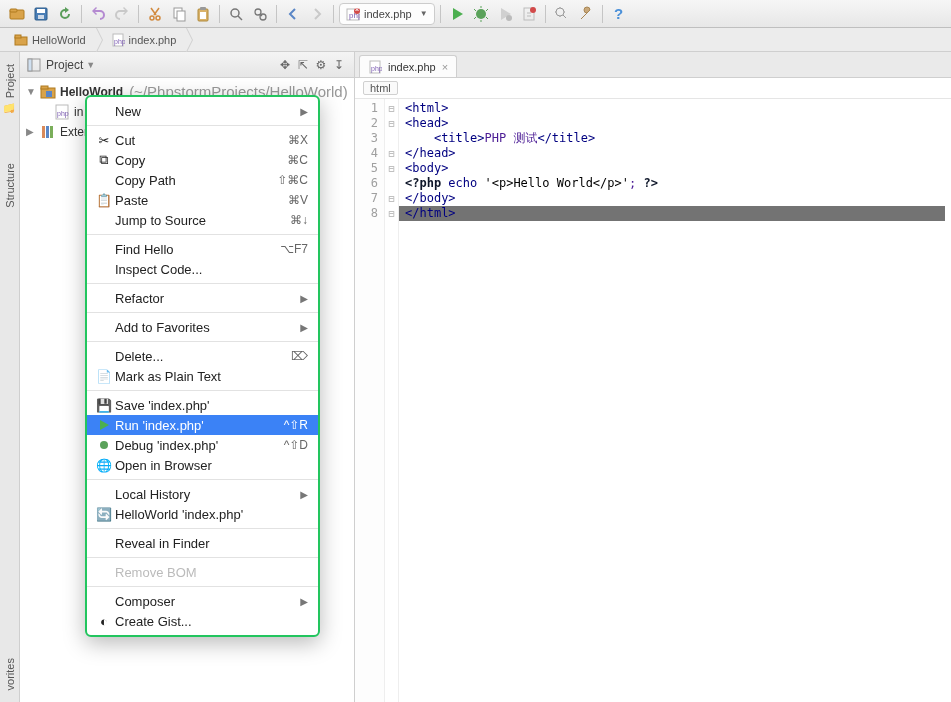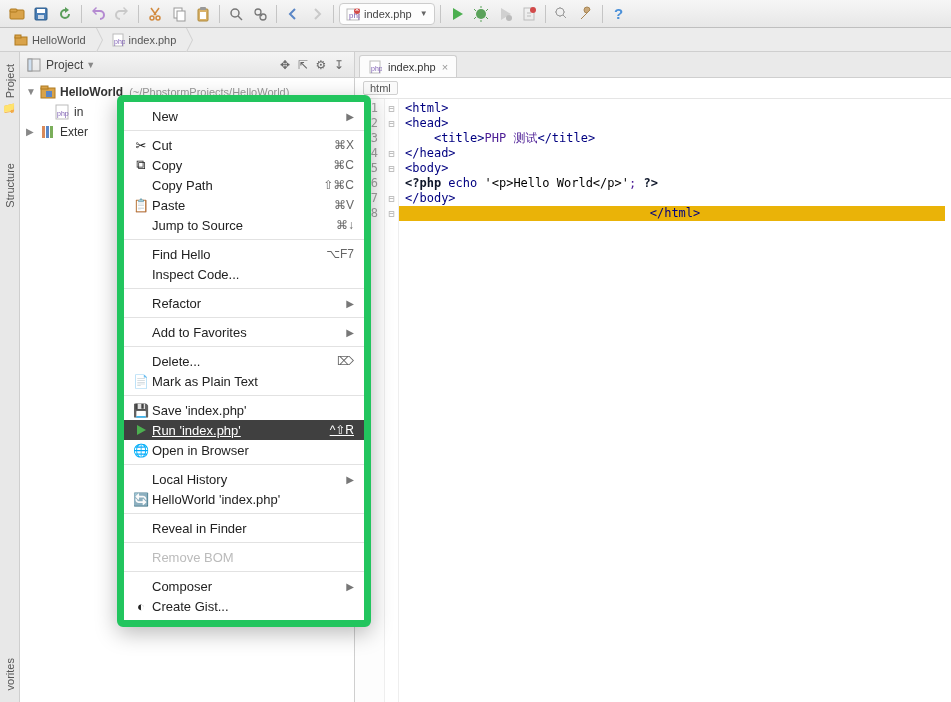--- a/index.html
+++ b/index.html
@@ -23,48 +23,48 @@
   
   .project-pane { width: 335px; background: #fff; border-right: 1px solid #cfcfcf; display:flex; flex-direction:column; }
   .proj-header { display:flex; align-items:center; height:26px; background: linear-gradient(#f4f4f4,#e6e6e6); border-bottom:1px solid #cfcfcf; padding:0 6px; font-size:12px; color:#444; }
   .proj-header .spacer { flex:1; }
   .hdr-ico { width:18px; height:18px; display:flex; align-items:center; justify-content:center; color:#666; }
   
   .tree { padding: 4px 6px; font-size: 12px; color:#333; line-height:20px; }
   .tree-row { display:flex; align-items:center; gap:4px; white-space:nowrap; }
   .tree-row.lvl1 { padding-left: 14px; }
   .tree-row .proj-name { font-weight: bold; }
-  .tree-row .proj-path { color:#999; font-size:11px; margin-left:2px; }
+  .tree-row .proj-path { color:#999; font-size:15px; margin-left:2px; }
   .arrow { color:#888; font-size:10px; width:10px; display:inline-block; }
   .folder-ico, .file-ico, .lib-ico { width:16px; height:16px; display:inline-flex; align-items:center; justify-content:center; }
   
   .editor-area { flex:1; background:#fff; display:flex; flex-direction:column; }
   .tabbar { display:flex; align-items:flex-end; height:26px; background:#eaeaea; border-bottom:1px solid #cfcfcf; padding-left:4px; }
   .tab { display:flex; align-items:center; gap:6px; height:22px; padding:0 8px; background:#fcfcfc; border:1px solid #cfcfcf; border-bottom:none; border-radius:3px 3px 0 0; font-size:11px; color:#333; }
   .tab .close-x { color:#999; font-size:11px; }
   
   .crumb2 { padding:3px 8px; font-size:11px; border-bottom:1px solid #e5e5e5; }
   .crumb-chip { display:inline-block; border:1px solid #d0d0d0; border-radius:2px; padding:0 6px; background:#fafafa; color:#555; }
   
   .code-area { display:flex; flex:1; font-family: Menlo, Consolas, monospace; font-size:12px; line-height:15px; }
   .gutter { width:30px; text-align:right; color:#a0a0a0; background:#fdfdfd; border-right:1px solid #eee; padding:2px 6px 0 0; }
   .fold { width:14px; color:#b0b0b0; padding-top:2px; font-size:10px; text-align:center; border-right:1px solid #eee;}
   .code { flex:1; padding:2px 6px; white-space:pre; } 
   .code .b { color:#0f172a; font-weight:bold;} 
   .code .b2 { color:#000080; font-weight:normal;}
   .code .s { color:#000000; } 
   .code .t { color:#4c1d95; }
-  .code .line-hl { background:#eab308; display:block; margin-left:-6px; padding-left:6px;text-align:center; }
+  .code .line-hl { background:#737373; display:block; margin-left:-6px; padding-left:6px; }
   .code .tg { color:#000080; }
   .code .br { color:#000080;}
   
   
-  .ctxmenu { position:absolute; left:85px; top:95px; width:254px; background:#fff; border:7px solid #22c55e; border-radius:6px; box-shadow:0 6px 22px rgba(0,0,0,0.28); z-index:50; padding:4px 0; font-size:13px;margin-left:32px; }
+  .ctxmenu { position:absolute; left:85px; top:95px; width:235px; background:#fff; border:2px solid #22c55e; border-radius:6px; box-shadow:0 6px 22px rgba(0,0,0,0.28); z-index:50; padding:4px 0; font-size:13px; }
   .mi { display:flex; align-items:center; height:20px; padding:0 10px 0 8px; color:#222; position:relative; }
-  .mi.sel { background:#404040; color:#fff;text-decoration:underline; }
+  .mi.sel { background:#3b82f6; color:#fff; }
   .mi .mi-ico { width:18px; display:flex; justify-content:center; }
   .mi .mi-txt { flex:1; margin-left:2px; }
   .mi .mi-kb { font-size:12px; color:#666; }
   .mi.sel .mi-kb { color:#fff; }
   .mi .sub { color:#777; font-size:10px; position:absolute; right:10px; }
   .mi.disabled { color:#bbb; }
   .msep { height:1px; background:#e2e2e2; margin:4px 0; }
   
   
   svg { display:block; }
@@ -397,20 +397,29 @@
   <div class="mi sel">
       <span class="mi-ico">
         <svg width="12" height="12">
           <path d="M2 1l9 5-9 5z" fill="#4caf50"></path>
         </svg>
       </span>
       <span class="mi-txt">Run 'index.php'</span>
       <span class="mi-kb">^⇧R</span>
     </div>
   <div class="mi">
+      <span class="mi-ico">
+        <svg width="12" height="12">
+          <circle cx="6" cy="6" r="4" fill="#5aa25a"></circle>
+        </svg>
+      </span>
+      <span class="mi-txt">Debug 'index.php'</span>
+      <span class="mi-kb">^⇧D</span>
+    </div>
+  <div class="mi">
       <span class="mi-ico">🌐</span>
       <span class="mi-txt">Open in Browser</span>
     </div>
   <div class="msep"></div>
   <div class="mi">
       <span class="mi-ico"></span>
       <span class="mi-txt">Local History</span>
       <span class="sub">▶</span>
     </div>
   <div class="mi">

